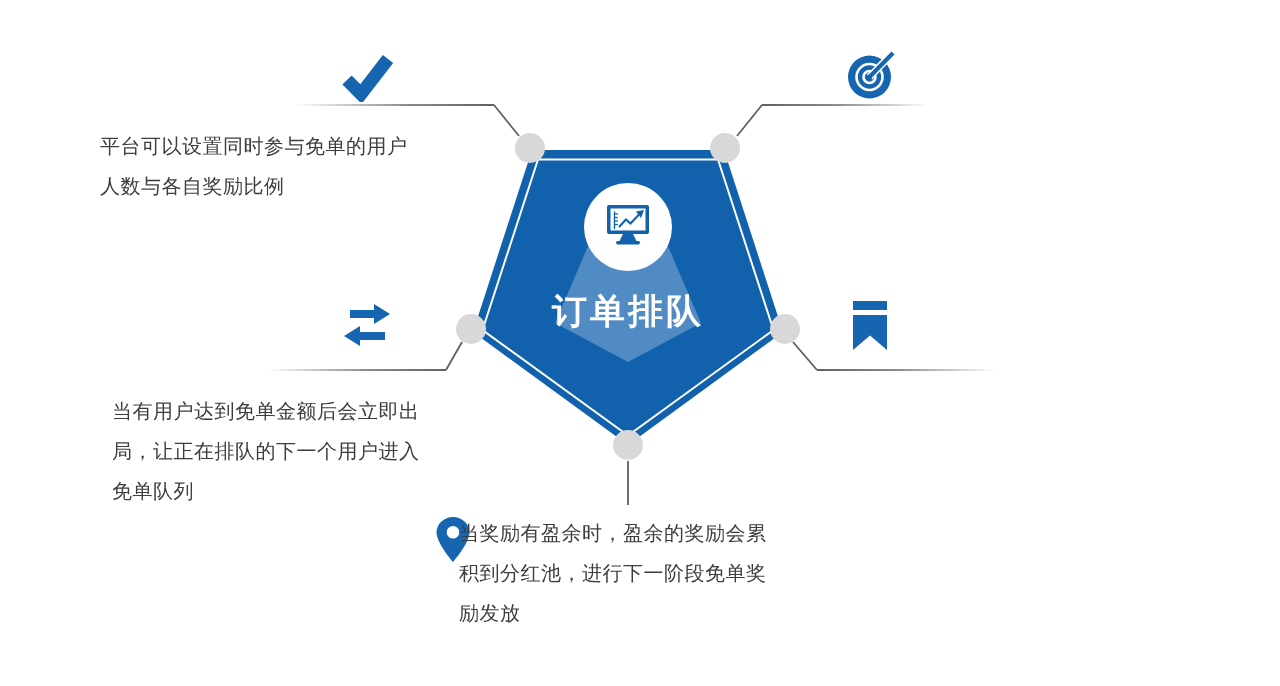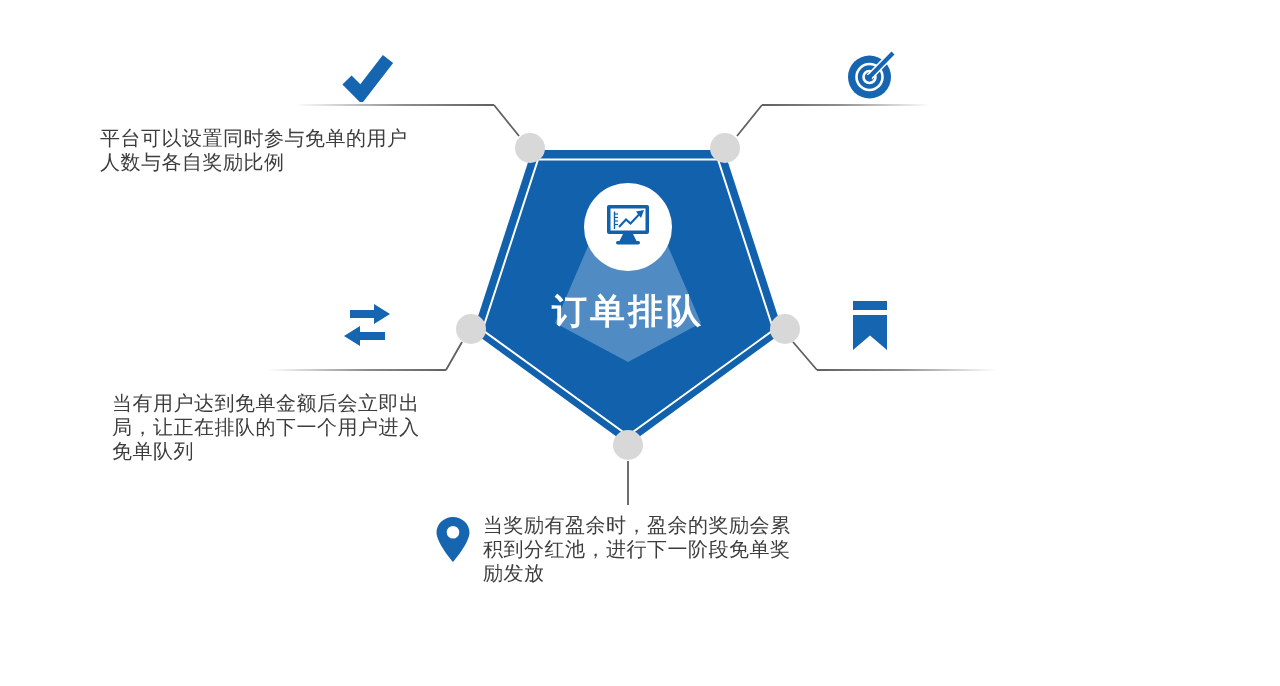--- a/index.html
+++ b/index.html
@@ -32,35 +32,35 @@
     letter-spacing: 3px;
     color: #ffffff;
     white-space: nowrap;
     z-index: 3;
     text-align: right;
   }
   .item-text {
     position: absolute;
     width: 316px;
     font-size: 20px;
-    line-height: 24px;
+    line-height: 40px;
     letter-spacing: 0.5px;
     color: #3d3d3d;
     word-break: break-all;
     z-index: 2;
   }
   .item-icon {
     position: absolute;
     z-index: 2;
   }
   .text-top-left    { left: 100px; top: 126px; }
   .text-top-right   { left: 889px; top: 133px; }
   .text-middle-left { left:  112px; top: 391px; }
   .text-middle-right{ left: 889px; top: 388px; }
-  .text-bottom      { left: 483px; top: 513px; }
+  .text-bottom      { left: 459px; top: 513px; }
 
   .icon-check    { left: 340px; top:  52px; }
   .icon-target   { left: 846px; top:  49px; }
   .icon-swap     { left: 342px; top: 304px; }
   .icon-bookmark { left: 852px; top: 301px; }
   .icon-pin      { left: 435px; top: 517px; }
 </style>
 </head>
 <body>
 

